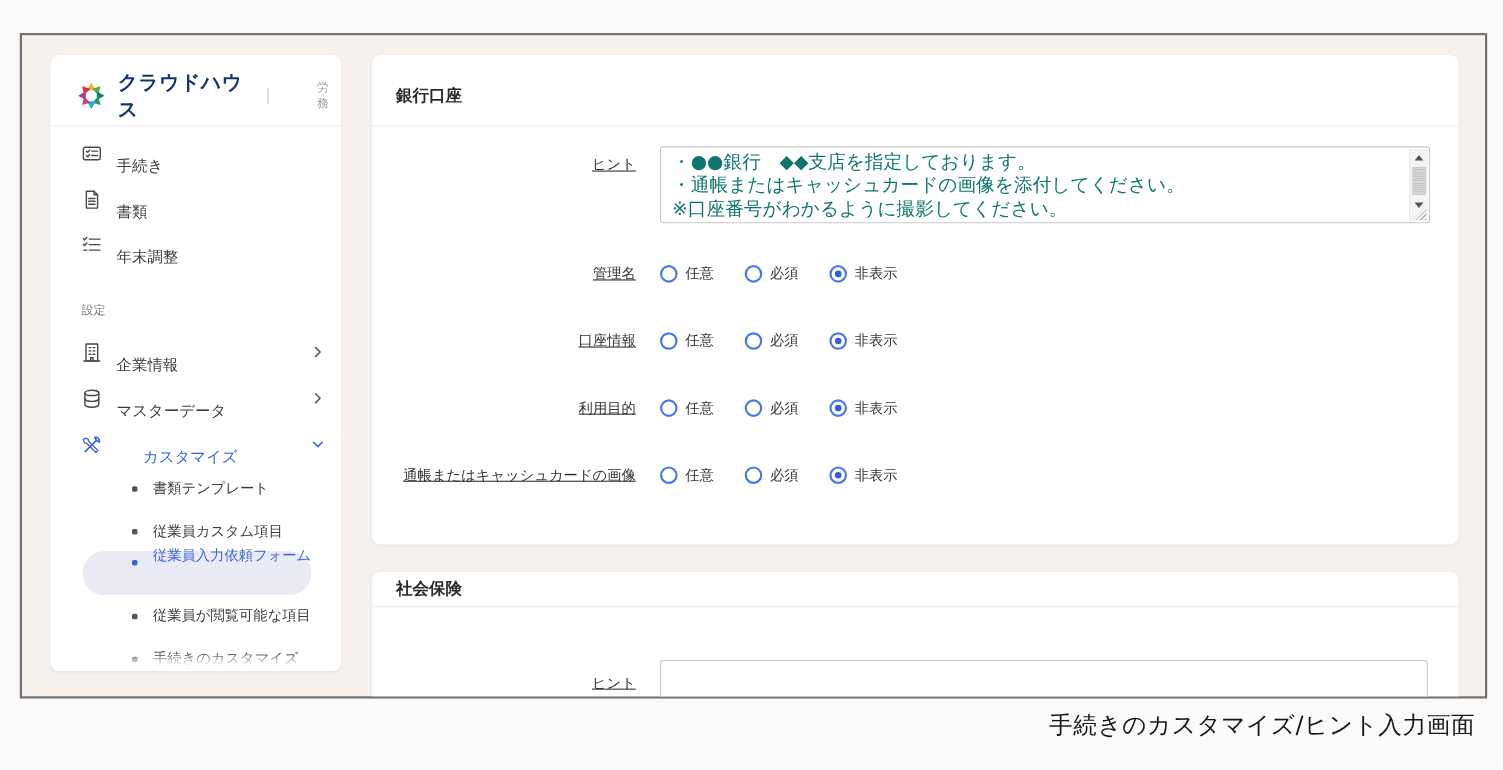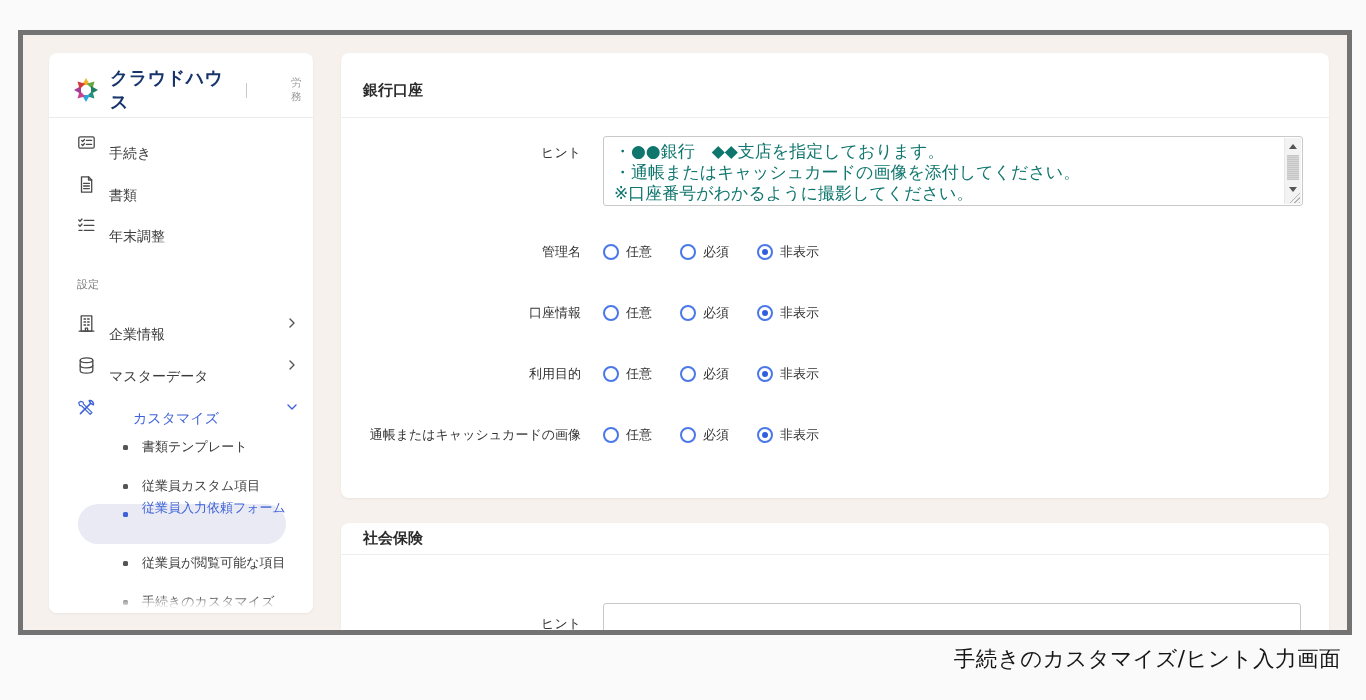--- a/index.html
+++ b/index.html
@@ -5,21 +5,21 @@
   * { margin:0; padding:0; box-sizing:border-box; }
   html,body { width:1366px; height:700px; }
   body {
     position:relative; background:#fafafa;
     font-family:"DejaVu Sans","Liberation Sans",sans-serif;
     color:#333; overflow:hidden;
   }
   
   .frame {
     position:absolute; left:18px; top:30px; width:1334px; height:605px;
-    background:#f6f1ec; border:5px solid #737373; overflow:hidden;
+    background:#f6f1ec; border:2px solid #737373; overflow:hidden;
   }
   
   .sidebar {
     position:absolute; left:26px; top:18px; width:264px; height:560px;
     background:#fff; border-radius:8px; overflow:hidden;
     box-shadow:0 1px 3px rgba(0,0,0,.05);
   }
   .logo-row { position:absolute; left:22px; top:16px; height:42px; display:flex; align-items:center; }
   .brand { font-size:18px; font-weight:700; color:#17356b; letter-spacing:.5px; margin-left:9px; }
   .brand-sep { width:1px; height:15px; background:#c9c9c9; margin:0 8px 0 10px; }
@@ -59,21 +59,21 @@
   .card-2 { top:488px; height:240px; }
   .card-header {
     position:absolute; left:0; right:0; top:0; display:flex; align-items:center;
     padding-left:22px; border-bottom:1px solid #ededed;
     font-size:15px; font-weight:700; color:#2b2b2b;
   }
   .card-1 .card-header { height:54px;margin-top:11px; }
   .card-2 .card-header { height:32px; }
   .form-row { position:absolute; left:0; display:flex; }
   .form-label {
-    width:240px; text-align:right; font-size:13px; color:#333; flex:none;
+    width:240px; text-align:right; font-size:13px; color:#333; flex:none;text-decoration:underline;
   }
   .form-control { margin-left:22px; }
   
   .hint-box {
     position:relative; width:700px; height:70px; background:#fff;
     border:1px solid #c9c9c9; border-radius:3px;
   }
   .hint-text {
     position:absolute; inset:4px 24px 4px 10px; overflow:hidden;
     font-size:17px; line-height:21px; color:#0f766e; white-space:pre-line;

